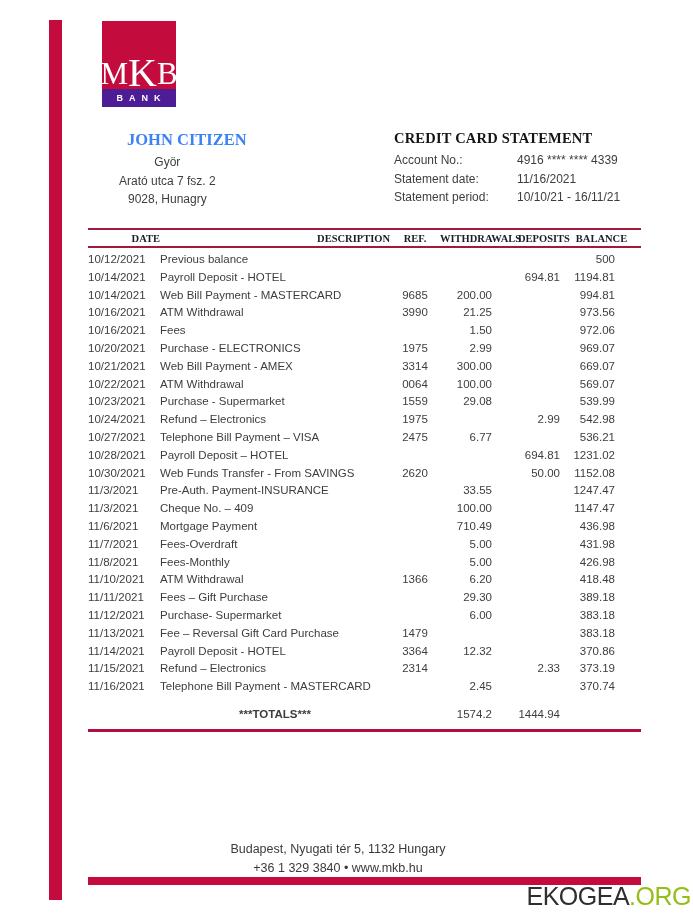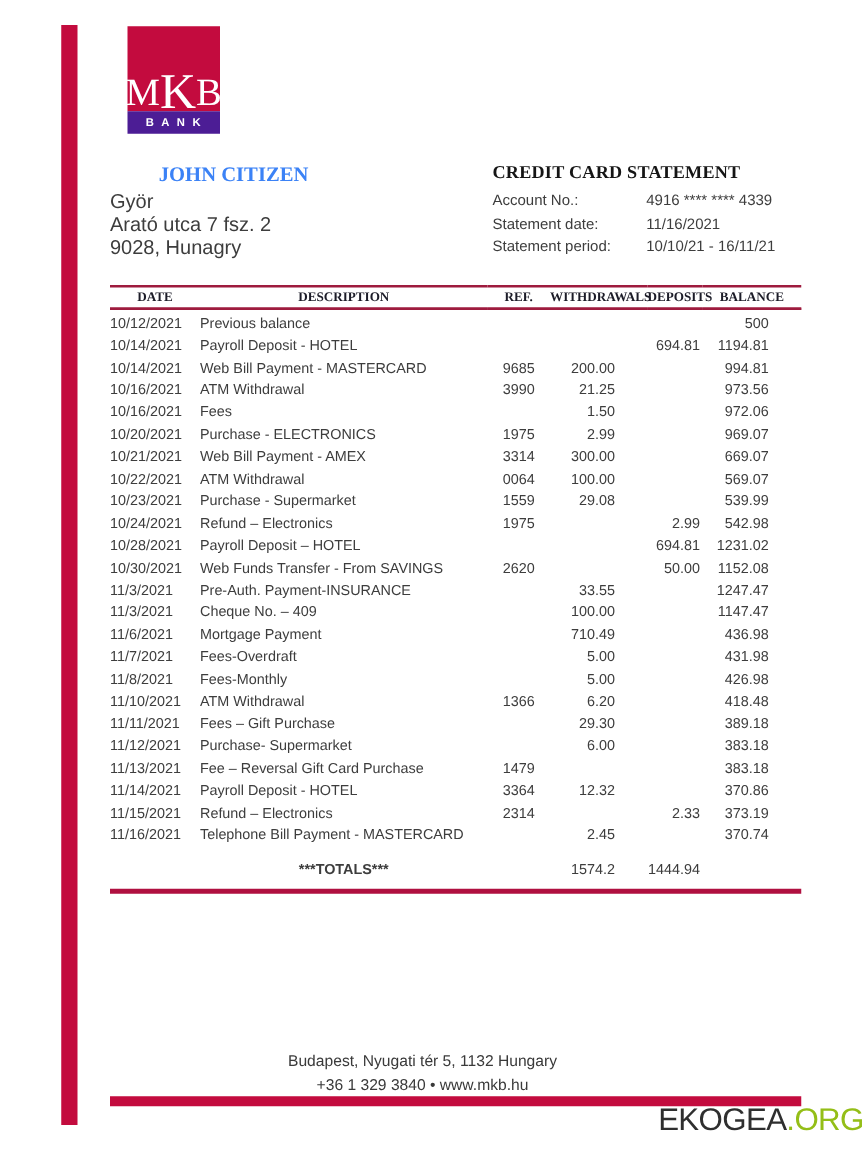--- a/index.html
+++ b/index.html
@@ -32,21 +32,21 @@
     padding-left: 5px;
   }
   
   .customer { position: absolute; left: 88px; top: 130px; }
   .customer-name {
     font-family: "Liberation Serif", "DejaVu Serif", serif;
     font-size: 16.5px; font-weight: bold; color: #3b82f6;
     margin-bottom: 3px;
     margin-left: 39px;
   }
-  .customer-line { font-size: 16px; line-height: 18.5px; }
+  .customer-line { font-size: 12px; line-height: 18.5px; text-align: center; }
   
   .statement { position: absolute; left: 394px; top: 130px; width: 250px; }
   .statement-title {
     font-family: "Liberation Serif", "DejaVu Serif", serif;
     font-size: 14.5px; font-weight: bold; color: #151515;
     margin-bottom: 4px; letter-spacing: 0.2px;
   }
   .statement-row { display: flex; font-size: 12px; line-height: 18.5px; }
   .statement-label { width: 123px; }
   .statement-value { flex: 1; }
@@ -55,21 +55,21 @@
   table { border-collapse: collapse; table-layout: fixed; width: 553px; }
   col.w-date { width: 72px; } col.w-desc { width: 230px; }
   col.w-ref { width: 50px; } col.w-wd { width: 78px; }
   col.w-dep { width: 44px; } col.w-bal { width: 79px; }
   thead tr { border-top: 2.5px solid #9E1B3E; border-bottom: 2.5px solid #9E1B3E; }
   thead th {
     font-family: "Liberation Serif", "DejaVu Serif", serif;
     font-size: 10.5px; font-weight: bold; color: #1c1c28;
     padding: 3px 0 2px 0; white-space: nowrap;
   }
-  th.h-date, th.h-desc { text-align: center; }
+  th.h-date, th.h-desc { text-align: right; }
   th.h-ref, th.h-wd, th.h-dep, th.h-bal { text-align: center; }
   tbody td {
     font-size: 11.5px; line-height: 17.8px; color: #3d3d3d;
     white-space: nowrap; overflow: hidden;
   }
   tbody tr:first-child td { padding-top: 3px; }
   td.c-date, td.c-desc { text-align: left; }
   td.c-ref { text-align: center; }
   td.c-wd { text-align: right; padding-right: 26px; }
   td.c-dep { text-align: right; padding-right: 2px; }
@@ -228,20 +228,28 @@
         </tr>
         <tr>
           <td class="c-date">10/24/2021</td>
           <td class="c-desc">Refund – Electronics</td>
           <td class="c-ref">1975</td>
           <td class="c-wd"></td>
           <td class="c-dep">2.99</td>
           <td class="c-bal">542.98</td>
         </tr>
         <tr>
+          <td class="c-date">10/27/2021</td>
+          <td class="c-desc">Telephone Bill Payment – VISA</td>
+          <td class="c-ref">2475</td>
+          <td class="c-wd">6.77</td>
+          <td class="c-dep"></td>
+          <td class="c-bal">536.21</td>
+        </tr>
+        <tr>
           <td class="c-date">10/28/2021</td>
           <td class="c-desc">Payroll Deposit – HOTEL</td>
           <td class="c-ref"></td>
           <td class="c-wd"></td>
           <td class="c-dep">694.81</td>
           <td class="c-bal">1231.02</td>
         </tr>
         <tr>
           <td class="c-date">10/30/2021</td>
           <td class="c-desc">Web Funds Transfer - From SAVINGS</td>

